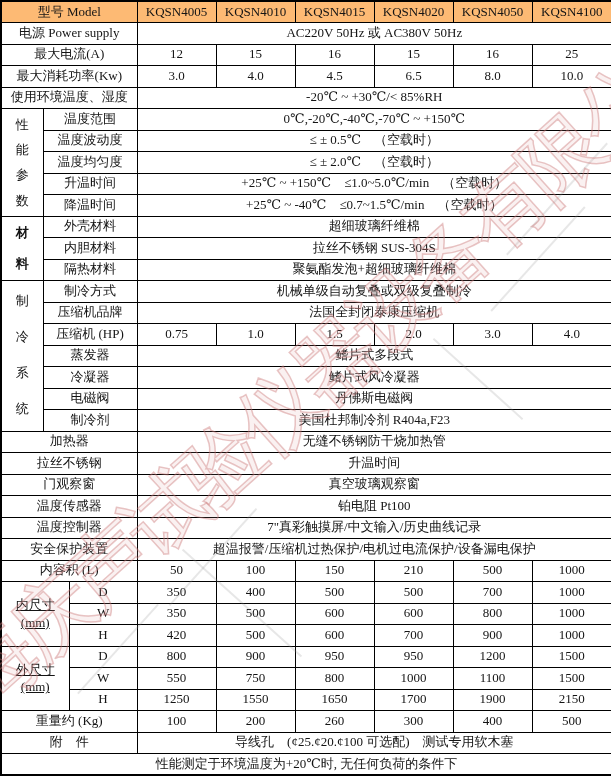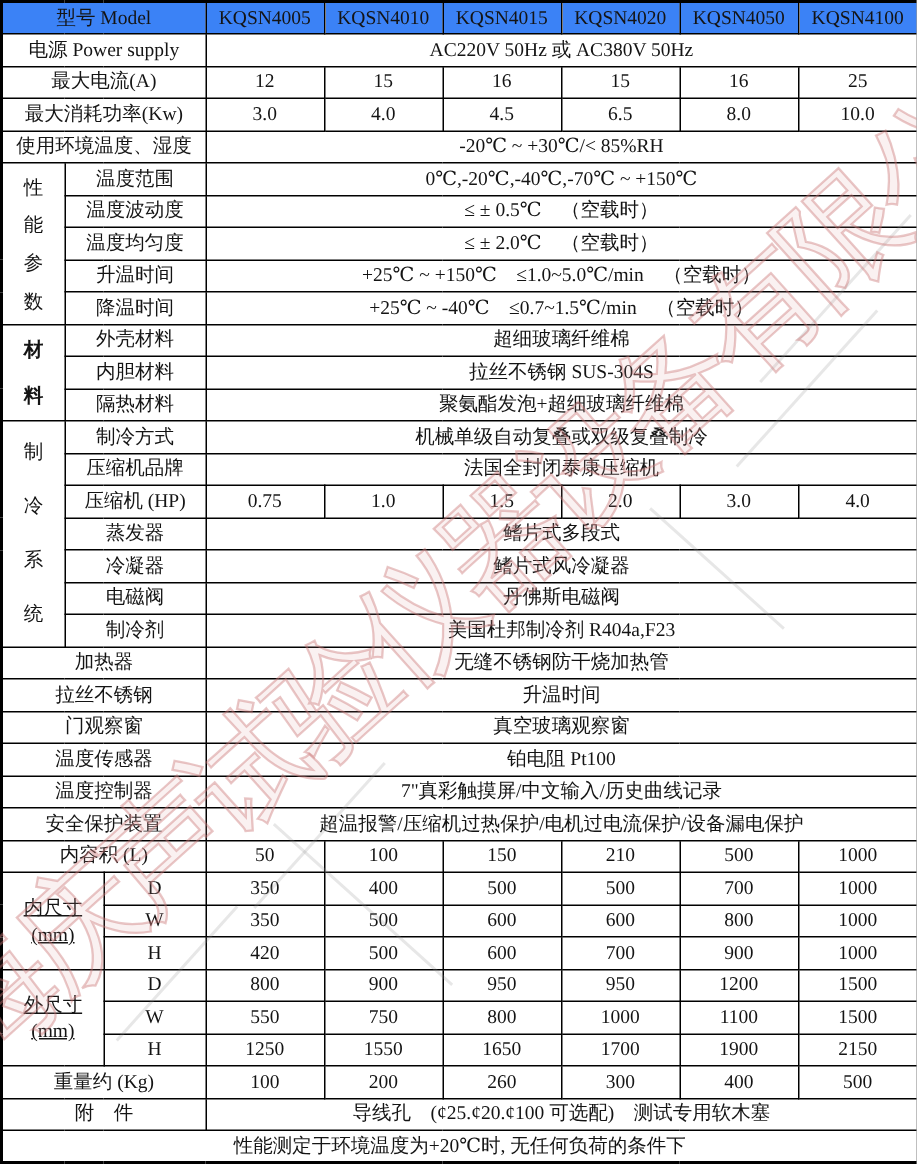--- a/index.html
+++ b/index.html
@@ -4,21 +4,21 @@
 <style>
   html,body{margin:0;padding:0;background:#fff;}
   body{width:611px;height:777px;overflow:hidden;position:relative;
        font-family:"Liberation Serif","DejaVu Serif",serif;}
   table.spec{border-collapse:collapse;width:609px;height:775px;table-layout:fixed;
        border:2px solid #000;margin:0;position:relative;z-index:1;}
   .spec tr{height:21.5px;}
   .spec td{border:1px solid #000;text-align:center;vertical-align:middle;
        font-size:13px;color:#141414;padding:0 2px;overflow:hidden;white-space:nowrap;
        line-height:1.15;}
-  .hd{background:#3b82f6;font-size:13px;}
+  .hd{background:#fdba74;font-size:13px;}
   .lbl{font-size:13px;}
   .v{display:inline-block;width:15px;word-break:break-all;white-space:normal;
      font-size:13px;}
   .v.p4{line-height:1.95;}  
   .v.m2{line-height:2.45;font-weight:bold;}  
   .v.r4{line-height:2.75;font-family:Liberation Mono, monospace;}  
   .grp2 div{line-height:1.35;white-space:nowrap;text-decoration:underline;}
   
   .wm{position:absolute;left:50%;top:50%;white-space:nowrap;z-index:6;
       transform:translate(-50%,-50%) rotate(-42deg);

